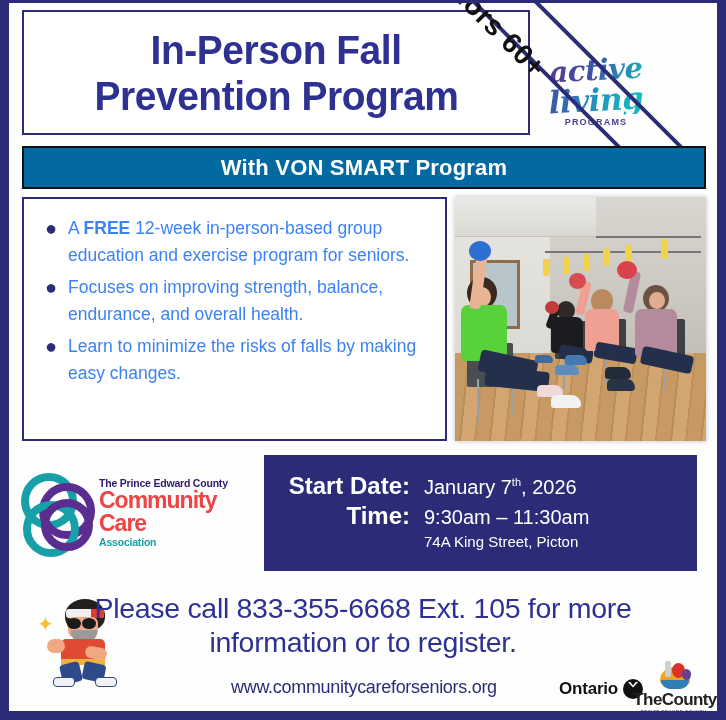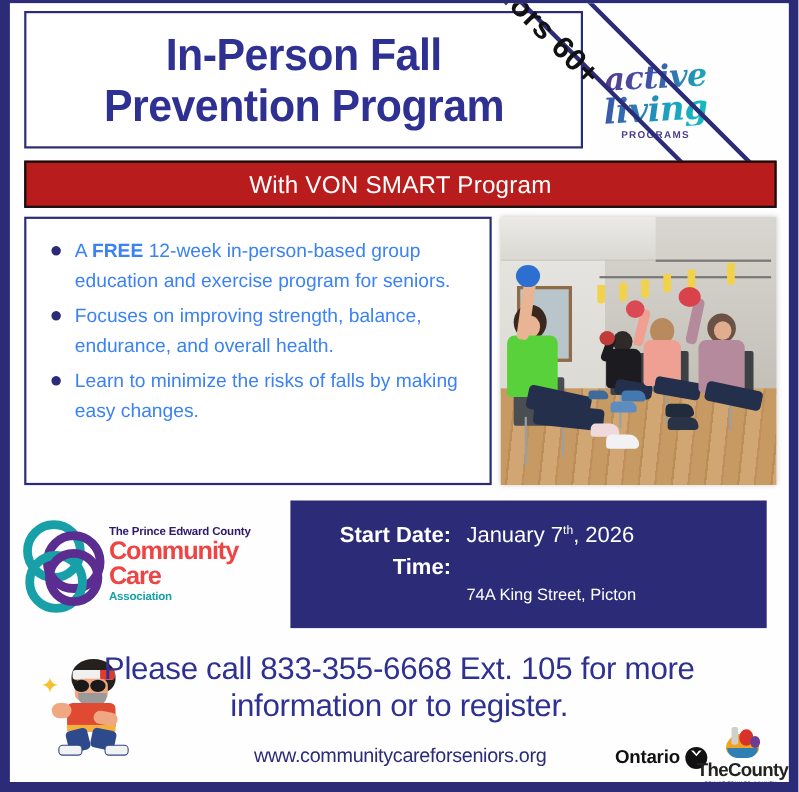--- a/index.html
+++ b/index.html
@@ -72,22 +72,22 @@
   .ribbon-text{
     position:absolute;left:-128px;top:24px;width:300px;
     transform:rotate(45deg);transform-origin:left center;
     color:#111111;font-weight:bold;font-size:28px;letter-spacing:0.5px;
     font-family:"Liberation Sans", sans-serif;
   }
 
   
   .von-band{
     position:absolute;left:13px;top:143px;width:684px;height:43px;
-    background:#b91c1c;border:2px solid #111111;
-    display:flex;align-items:center;justify-content:center;box-sizing:border-box;
+    background:#0369a1;border:2px solid #111111;
+    display:flex;align-items:center;justify-content:center;box-sizing:border-box;font-weight:bold;
   }
   .von-text{color:#ffffff;font-size:22px;letter-spacing:0.2px;}
 
   
   .bullets-box{
     position:absolute;left:13px;top:194px;width:425px;height:244px;
     border:2px solid #2b2b78;background:#ffffff;box-sizing:border-box;
     padding:16px 14px 10px 10px;
   }
   .bullet-row{display:flex;align-items:flex-start;margin-bottom:5px;}
@@ -140,21 +140,21 @@
   .cc-l3{font-size:23px;font-weight:bold;color:#5b2d91;letter-spacing:-1px;line-height:23px;}
   .cc-l4{font-size:10.5px;font-weight:bold;color:#18a0a8;letter-spacing:-0.2px;line-height:14px;}
 
   
   .details{
     position:absolute;left:255px;top:452px;width:433px;height:116px;
     background:#2b2b78;box-sizing:border-box;padding:14px 18px 8px 10px;
   }
   .det-row{display:flex;align-items:baseline;margin-bottom:3px;}
   .det-label{
-    color:#ffffff;font-weight:bold;font-size:20px;width:136px;text-align:right;
+    color:#ffffff;font-weight:bold;font-size:24px;width:136px;text-align:right;
     padding-right:14px;flex:0 0 136px;line-height:26px;
   }
   .det-value{color:#ffffff;font-size:20px;line-height:26px;}
   .det-value sup{font-size:11px;}
   .det-sub{
     color:#ffffff;font-size:15px;line-height:19px;padding-left:150px;margin-top:-1px;
   }
 
   
   .cta{
@@ -321,20 +321,21 @@
     </div>
   </div>
 
   <div class="details">
     <div class="det-row">
       <span class="det-label">Start Date:</span>
       <span class="det-value"><span>January 7</span><sup>th</sup><span>, 2026</span></span>
     </div>
     <div class="det-row">
       <span class="det-label">Time:</span>
+      <span class="det-value">9:30am – 11:30am</span>
     </div>
     <div class="det-sub">74A King Street, Picton</div>
   </div>
 
   <div class="runner">
     <div class="rn" style="left:30px;top:2px;width:40px;height:32px;background:#23201e;border-radius:50% 50% 42% 42%;"></div>
     <div class="rn" style="left:31px;top:12px;width:38px;height:9px;background:#f0f0f0;border-radius:3px;"></div>
     <div class="rn" style="left:56px;top:12px;width:13px;height:9px;background:#e03b2f;border-radius:0 3px 3px 0;"></div>
     <div class="rn" style="left:33px;top:20px;width:30px;height:20px;background:#f0a882;border-radius:6px;"></div>
     <div class="rn" style="left:32px;top:21px;width:14px;height:11px;background:#1a1a1a;border-radius:50%;"></div>

